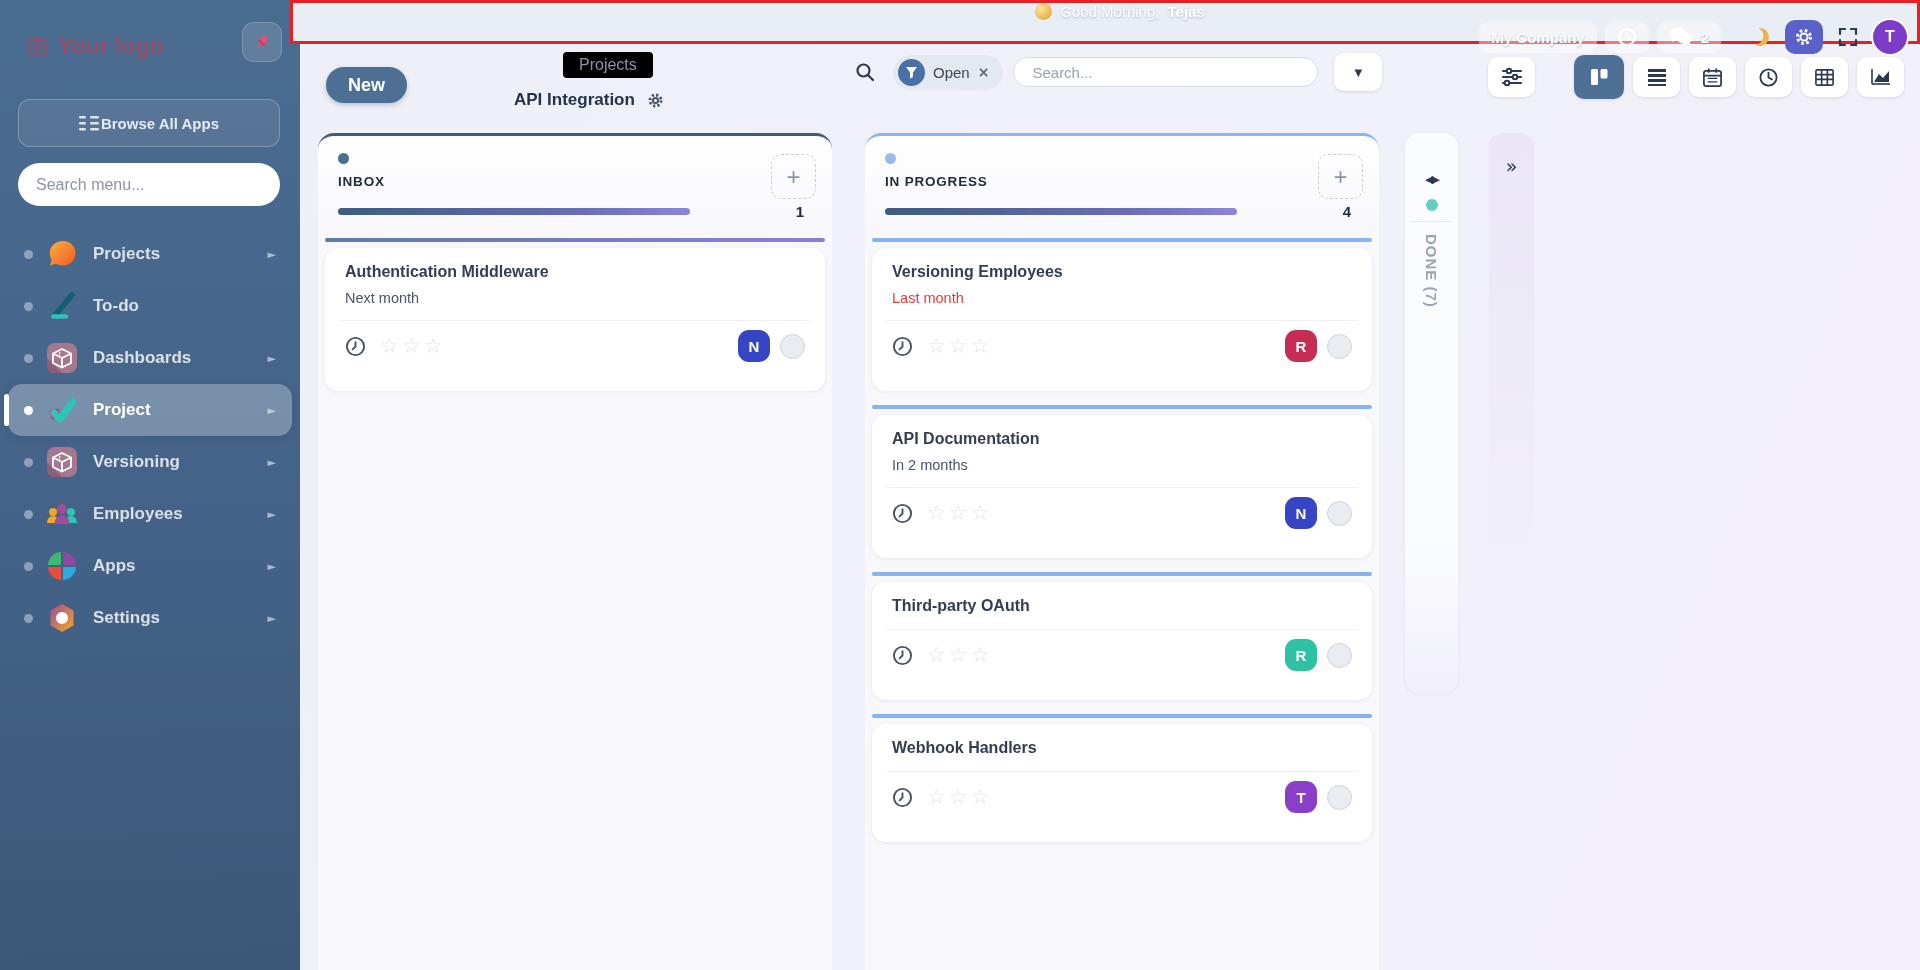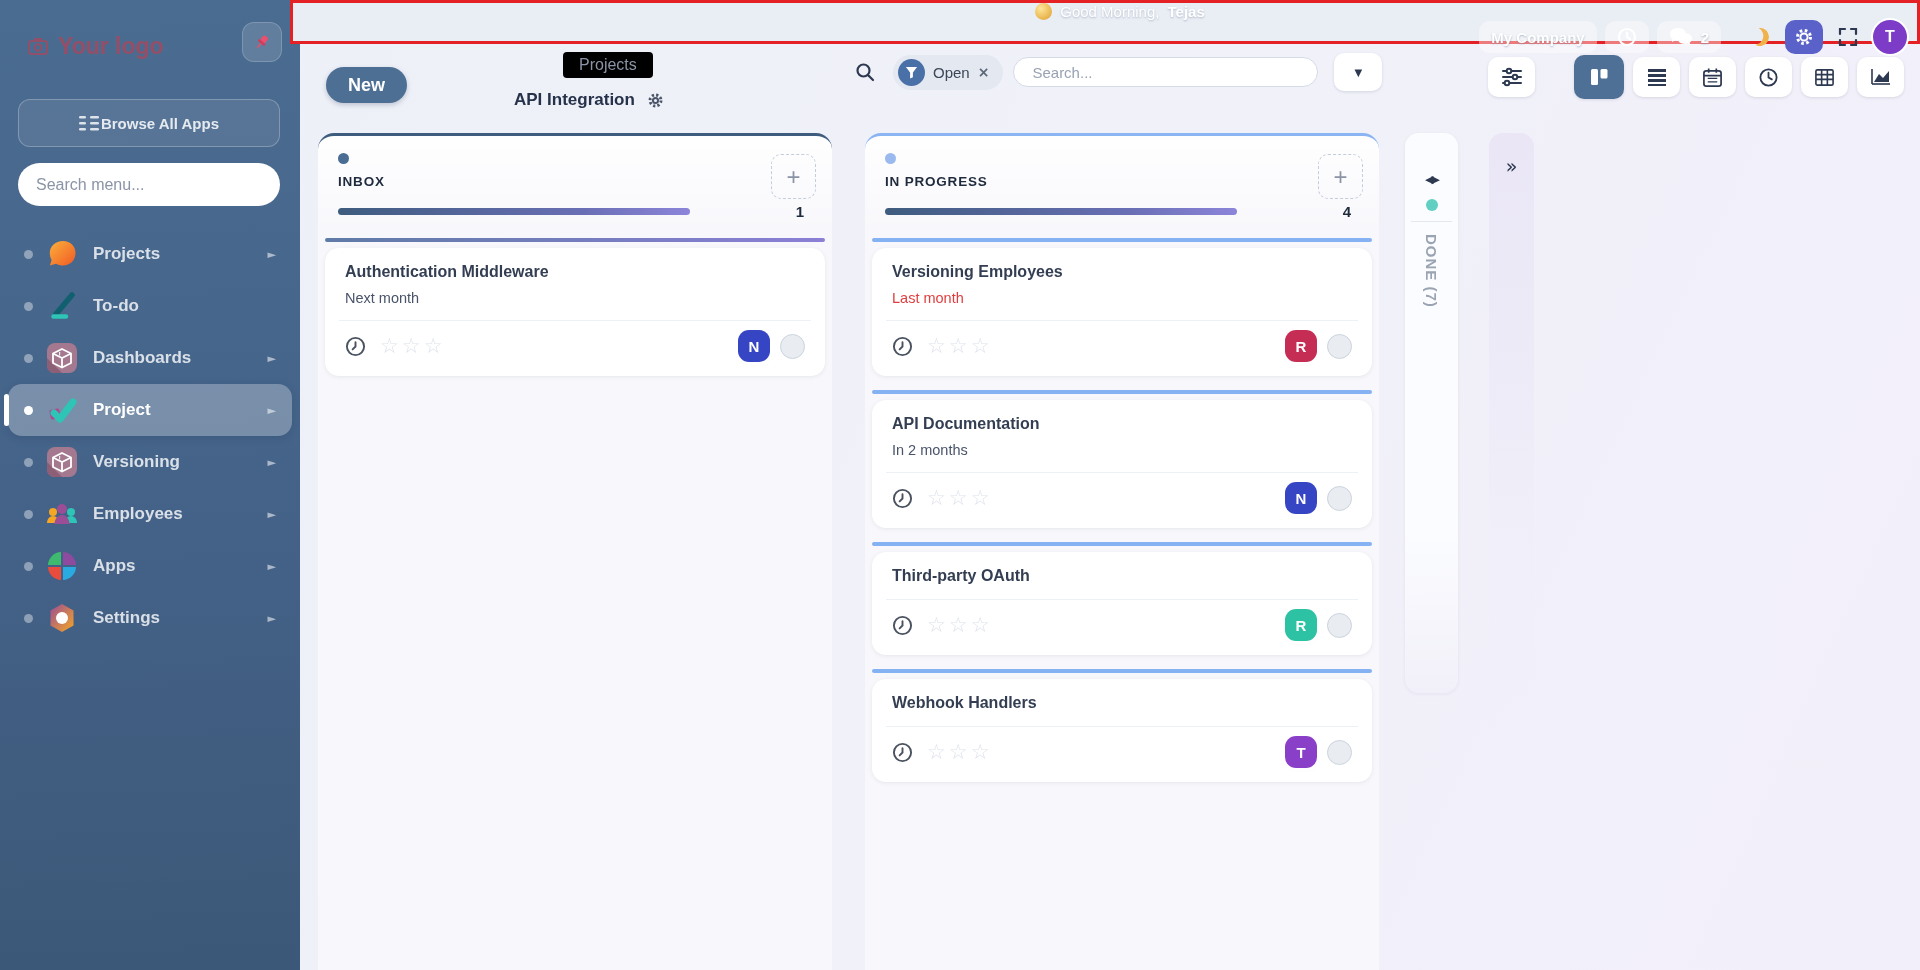--- a/index.html
+++ b/index.html
@@ -106,21 +106,21 @@
   .col-prog-row { display:flex; align-items:center; margin-top:14px; }
   .col-progbar { width:352px; height:7px; border-radius:4px;
     background:linear-gradient(90deg,#3e5c7e 0%,#6a6fb5 70%,#8c85da 100%); }
   .col-count { margin-left:auto; margin-right:8px; font-size:15px; font-weight:bold; color:#1f2a3d; }
   .cards { padding:6px 7px 0 7px; }
   .card-block { margin-bottom:14px; }
   .card-accent { height:4px; border-radius:3px; margin-bottom:6px; }
   .kcol.inbox .card-accent { background:linear-gradient(90deg,#5f7ba6,#8b7fd6); }
   .kcol.progress .card-accent { background:#85b2f3; }
   .card { background:#fff; border-radius:14px; box-shadow:0 1px 4px rgba(30,40,70,.09);
-    padding:15px 20px 5px 20px; cursor:pointer; }
+    padding:15px 20px 20px 20px; cursor:pointer; }
   .card-title { font-size:16px; font-weight:600; color:#333e52; }
   .card-sub { font-size:14.5px; margin-top:9px; }
   .card-sub:empty { display:none; }
   .card-div { height:1px; background:#edf0f4; margin:14px -6px 0 -6px; }
   .card-foot { display:flex; align-items:center; height:50px; }
   .cclock { display:flex; margin-right:14px; cursor:pointer; }
   .star { color:#dde2ea; font-size:21px; margin-right:3px; cursor:pointer; }
   .cav { margin-left:auto; width:32px; height:32px; border-radius:11px; color:#fff; font-weight:bold;
     font-size:15px; display:flex; align-items:center; justify-content:center;
     box-shadow:0 0 0 3px #fff, 0 1px 3px rgba(30,40,70,.3); cursor:pointer; }

